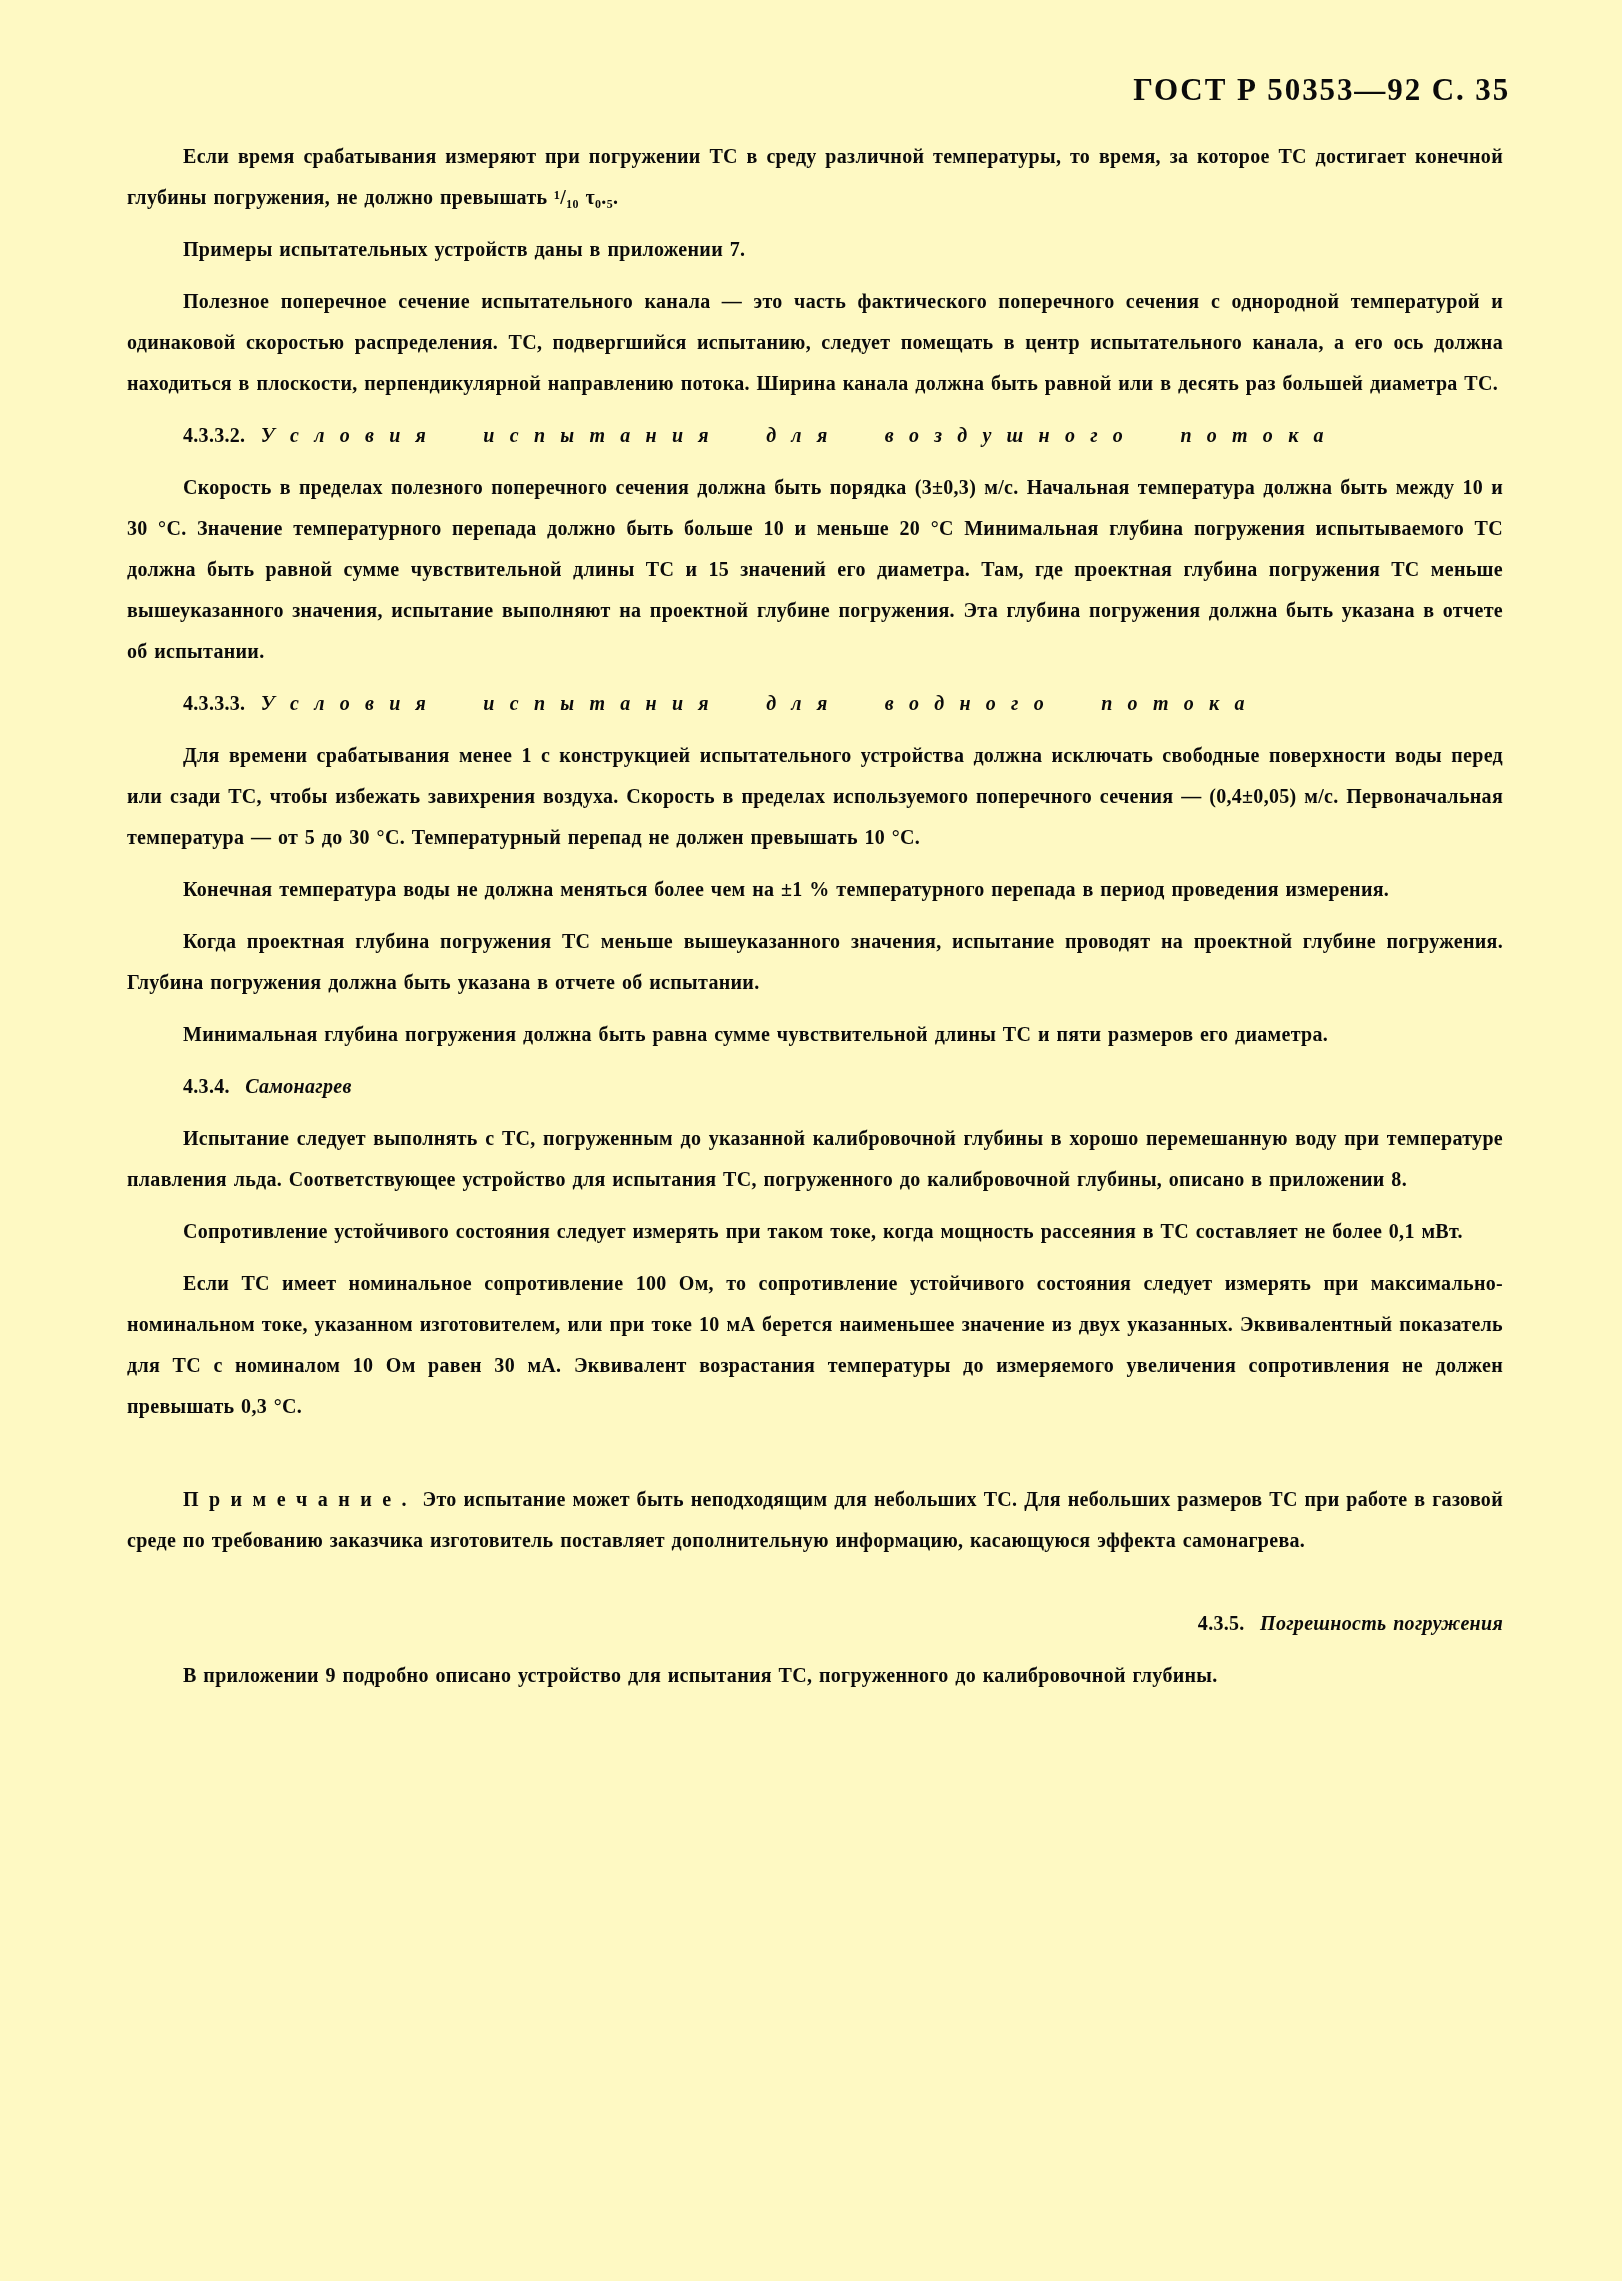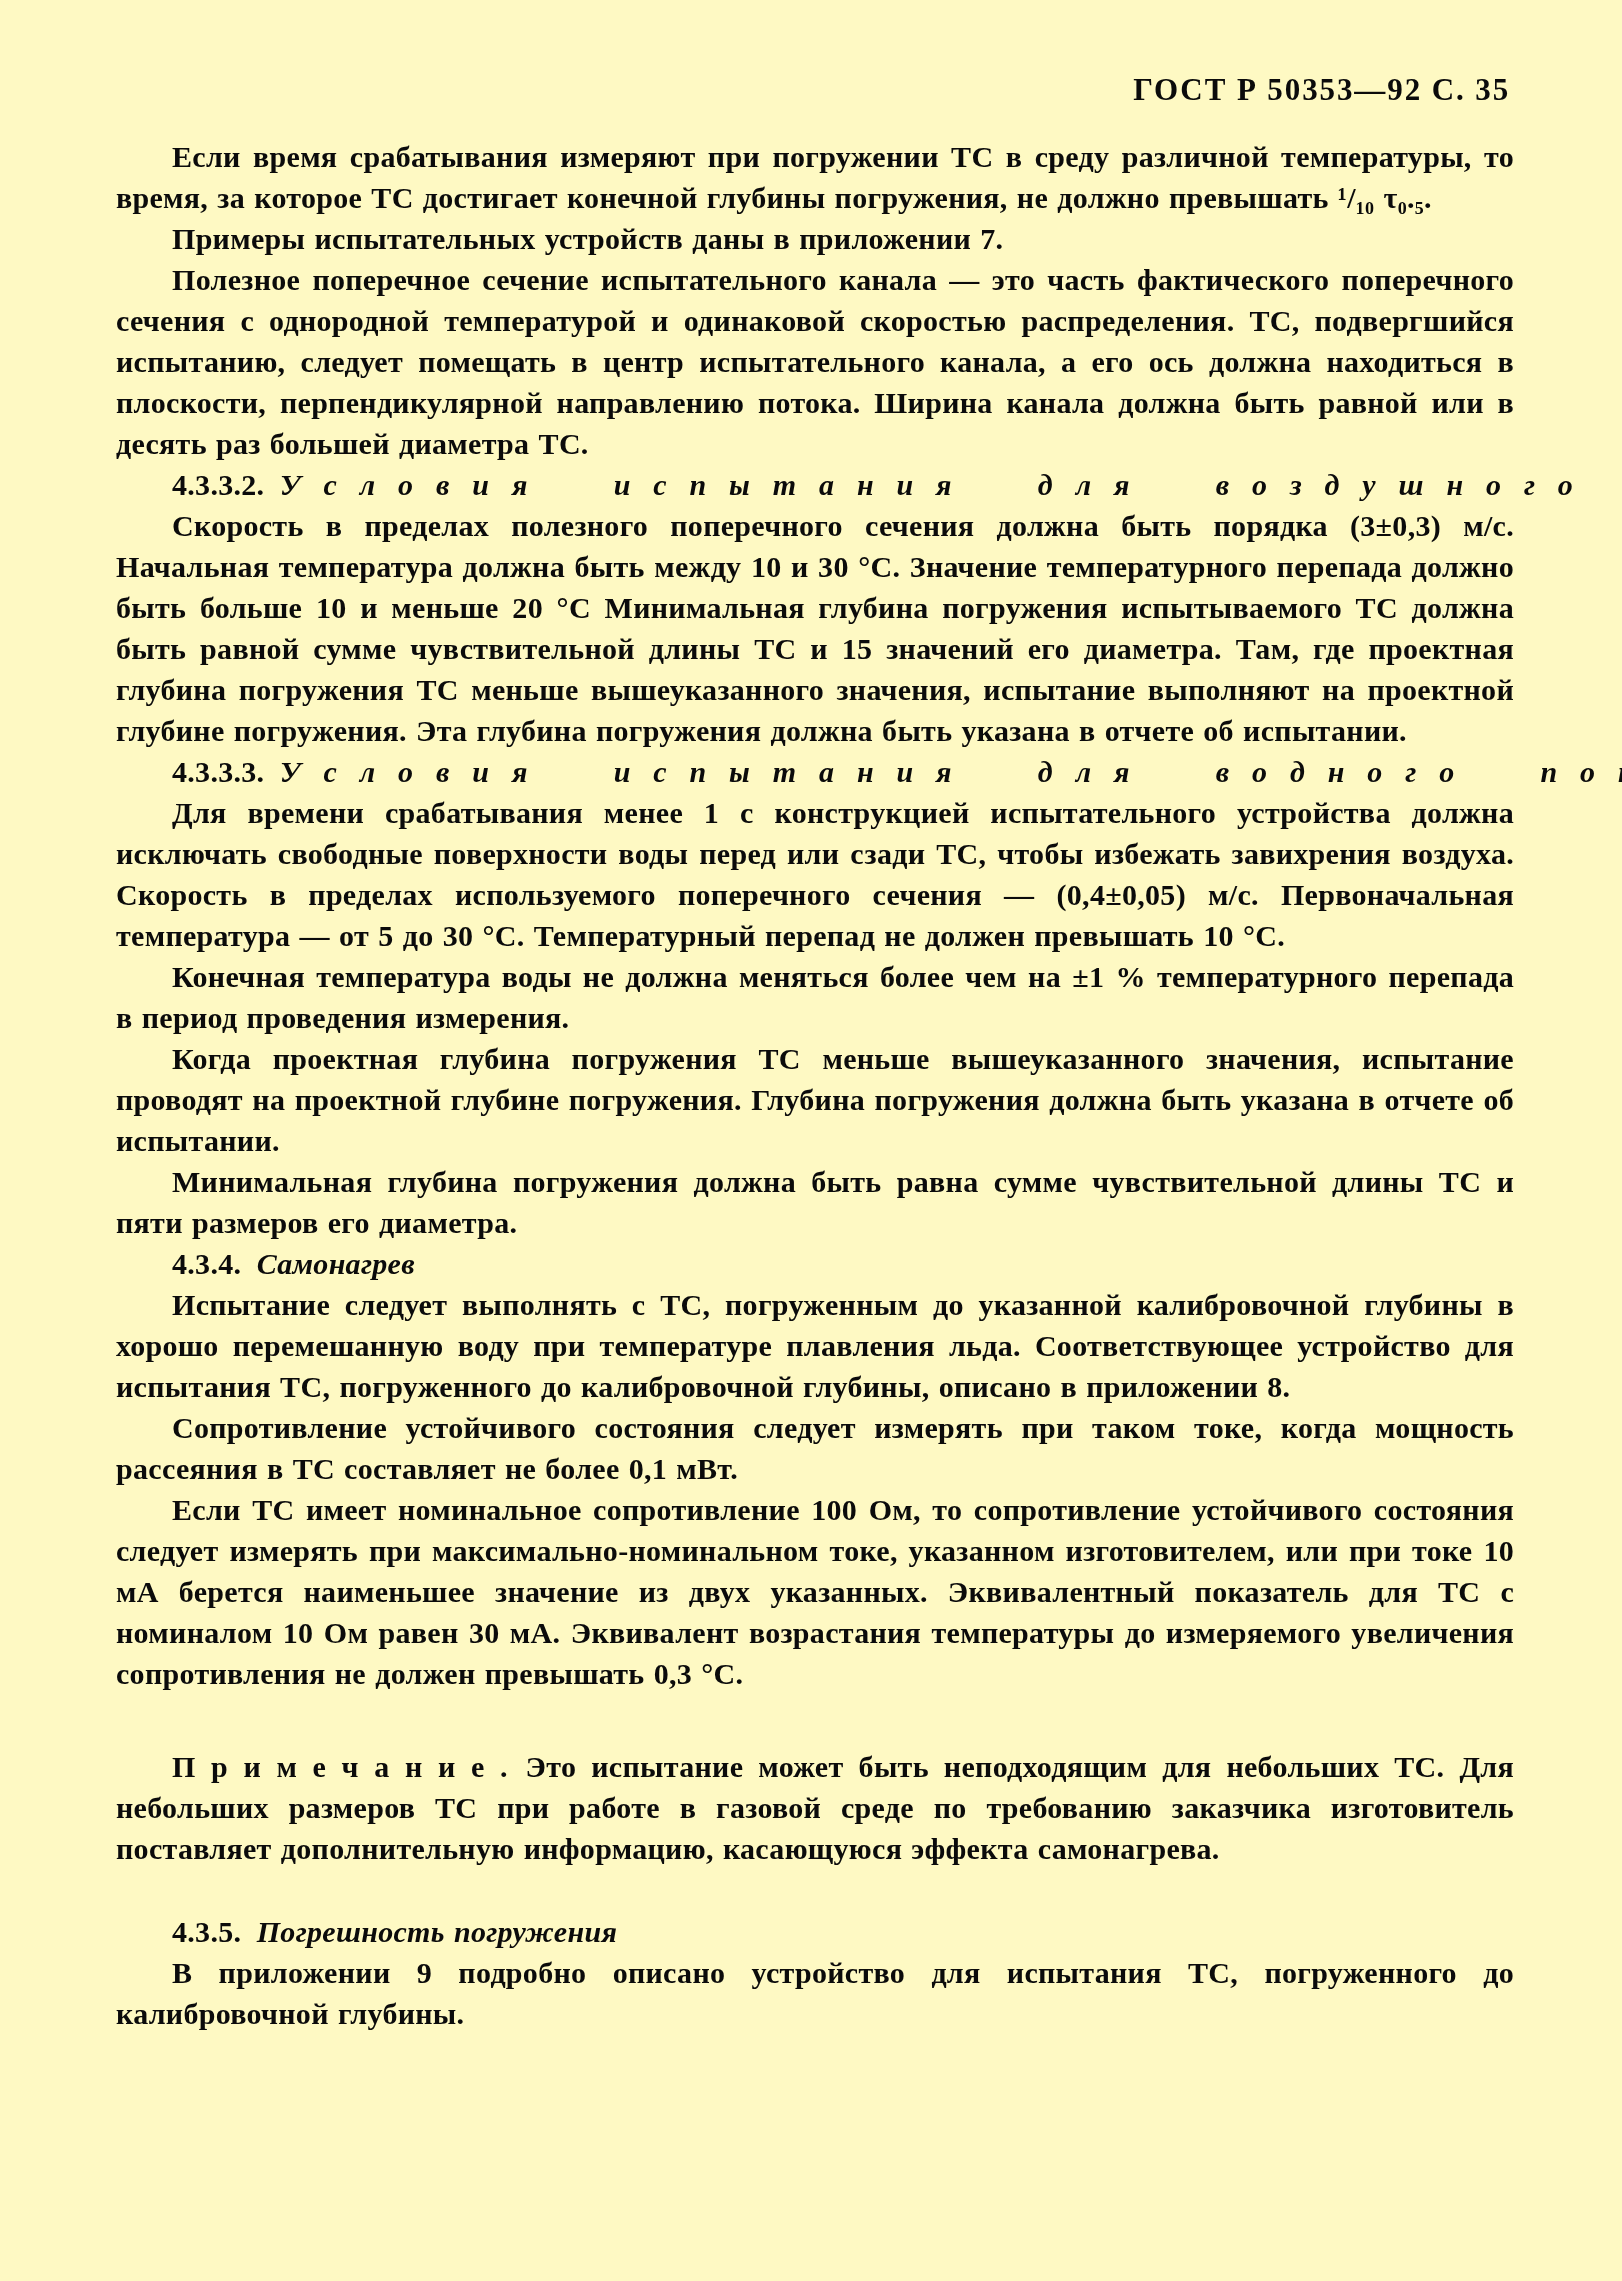--- a/index.html
+++ b/index.html
@@ -25,22 +25,22 @@
   .page-header {
     text-align: right;
     font-weight: bold;
     font-size: 31px;
     line-height: 39px;
     letter-spacing: 1.9px;
     margin: 0 3.9px 27px 0;
     white-space: nowrap;
   }
   p.para {
-    margin: 0;
-    font-size: 30px;
+    margin: 11px;
+    font-size: 20px;
     line-height: 41px;
     font-weight: bold;
     text-align: justify;
     letter-spacing: 0.3px;
     word-spacing: 1.4px;
   }
   p.body-para { text-indent: 56px; }
   p.heading-para {
     text-indent: 56px;
     text-align: left;
@@ -56,21 +56,21 @@
     word-spacing: 1.1em;
   }
   p.note-para {
     margin-top: 52px;
     text-indent: 56px;
   }
   .note-label {
     letter-spacing: 0.22em;
     margin-right: 11.6px;
   }
-  p.gap-before { margin-top: 42px; }
+  p.gap-before { margin-top: 42px; text-align: right; }
 </style>
 </head>
 <body>
 
 <div class="page">
 
   <div class="page-header">ГОСТ Р 50353—92 С. 35</div>
 
   <p class="para body-para">Если время срабатывания измеряют при погружении ТС в среду различной температуры, то время, за которое ТС достигает конечной глубины погружения, не должно превышать ¹/₁₀ τ₀.₅.</p>
   <p class="para body-para">Примеры испытательных устройств даны в приложении 7.</p>

